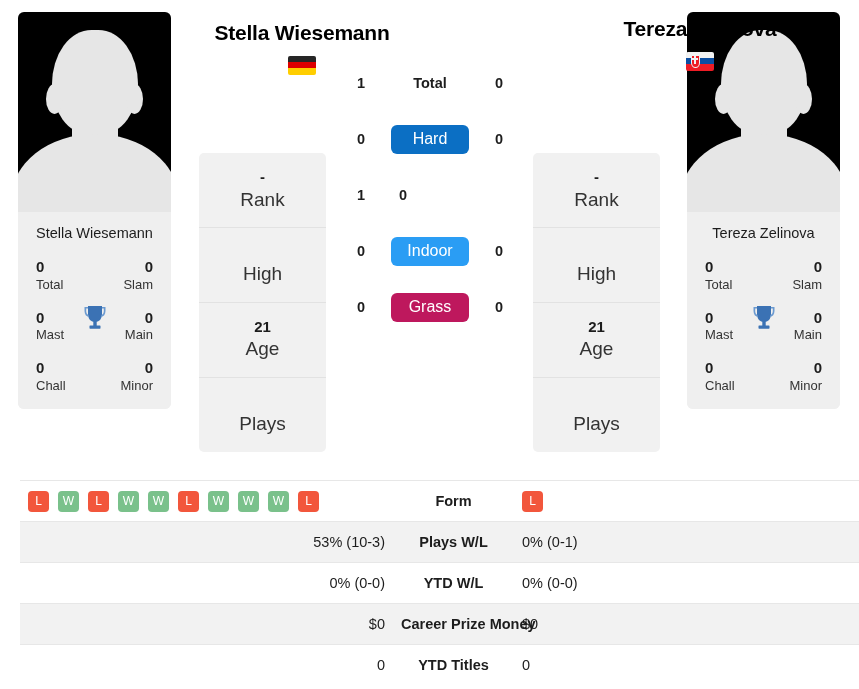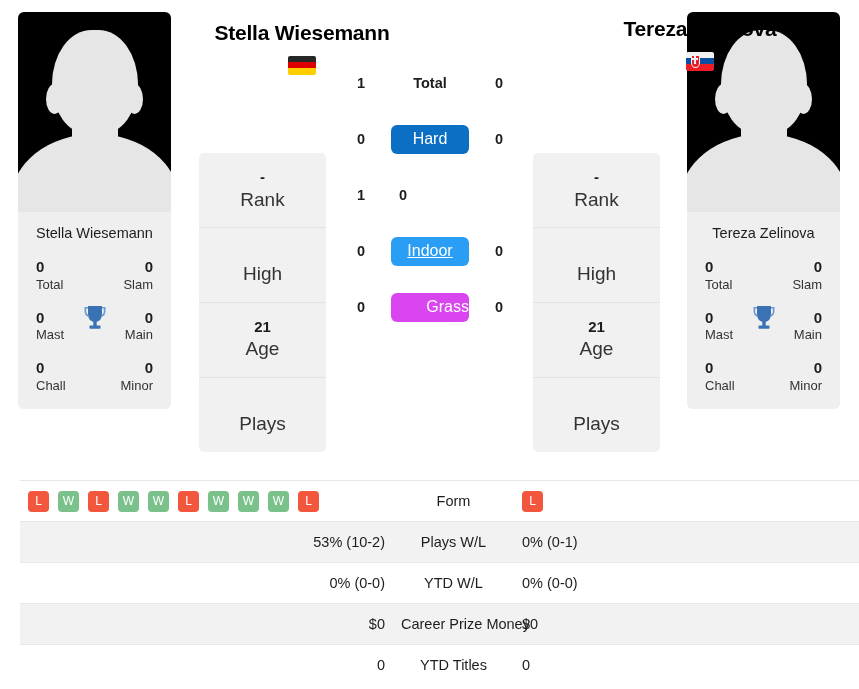--- a/index.html
+++ b/index.html
@@ -265,21 +265,21 @@
   .cmp-table tr.shaded td { background: #f2f2f2; }
   .col-left  { width: 357px; text-align: right; }
   .col-mid   { width: 105px; text-align: center; }
   .col-right { width: 357px; text-align: left;  }
   .cmp-val {
     font-size: 14.5px;
     color: #1d1d1d;
   }
   .cmp-lab {
     font-size: 14.5px;
-    font-weight: normal;
+    font-weight: bold;
     color: #1d1d1d;
     white-space: nowrap;
   }
   .form-strip {
     display: flex;
     gap: 9px;
   }
   .form-strip.rightside { justify-content: flex-start; }
   .form-badge {
     width: 21px;
@@ -461,26 +461,26 @@
           <div class="surf-num">0</div>
           <div class="surf-mid"><span class="surf-badge" style="background: rgb(11, 111, 196);">Hard</span></div>
           <div class="surf-num">0</div>
         </div>
         <div class="surface-row">
           <div class="surf-num">1</div>
           <div class="surf-num">0</div>
         </div>
         <div class="surface-row">
           <div class="surf-num">0</div>
-          <div class="surf-mid"><span class="surf-badge" style="background: rgb(42, 157, 244); text-decoration: underline;">Indoor</span></div>
+          <div class="surf-mid"><span class="surf-badge" style="background: rgb(42, 157, 244);">Indoor</span></div>
           <div class="surf-num">0</div>
         </div>
         <div class="surface-row">
           <div class="surf-num">0</div>
-          <div class="surf-mid"><span class="surf-badge" style="background: #d946ef; text-align: right;">Grass</span></div>
+          <div class="surf-mid"><span class="surf-badge" style="background: #be185d;">Grass</span></div>
           <div class="surf-num">0</div>
         </div>
       </div>
 
   </div>
 
   <table class="cmp-table">
     <tbody id="cmp-body">
       <tr>
         <td class="col-left">
@@ -500,21 +500,21 @@
         <td class="col-mid">
           <span class="cmp-lab">Form</span>
         </td>
         <td class="col-right">
           <div class="form-strip rightside" id="form-right">
               <div class="form-badge l">L</div>
             </div>
         </td>
       </tr>
     <tr class="shaded">
-          <td class="col-left"><span class="cmp-val">53% (10-2)</span></td>
+          <td class="col-left"><span class="cmp-val">53% (10-3)</span></td>
           <td class="col-mid"><span class="cmp-lab">Plays W/L</span></td>
           <td class="col-right"><span class="cmp-val">0% (0-1)</span></td>
         </tr>
         <tr>
           <td class="col-left"><span class="cmp-val">0% (0-0)</span></td>
           <td class="col-mid"><span class="cmp-lab">YTD W/L</span></td>
           <td class="col-right"><span class="cmp-val">0% (0-0)</span></td>
         </tr>
         <tr class="shaded">
           <td class="col-left"><span class="cmp-val">$0</span></td>

